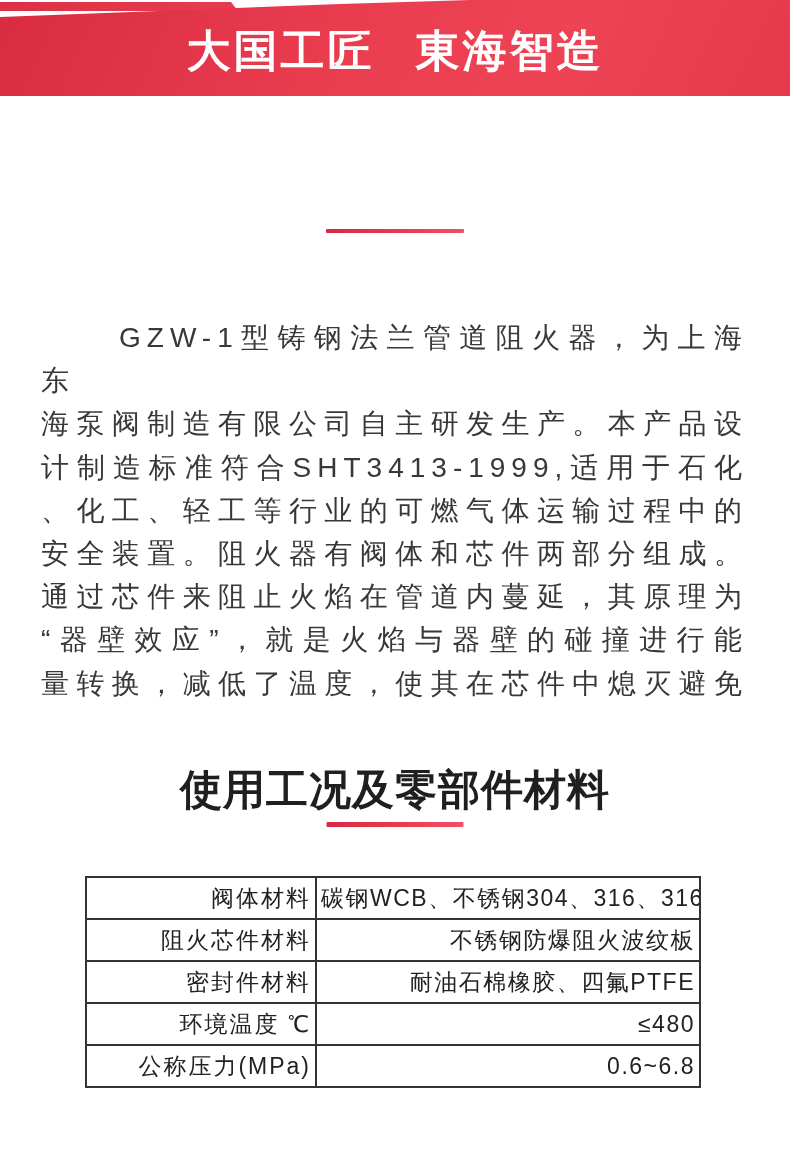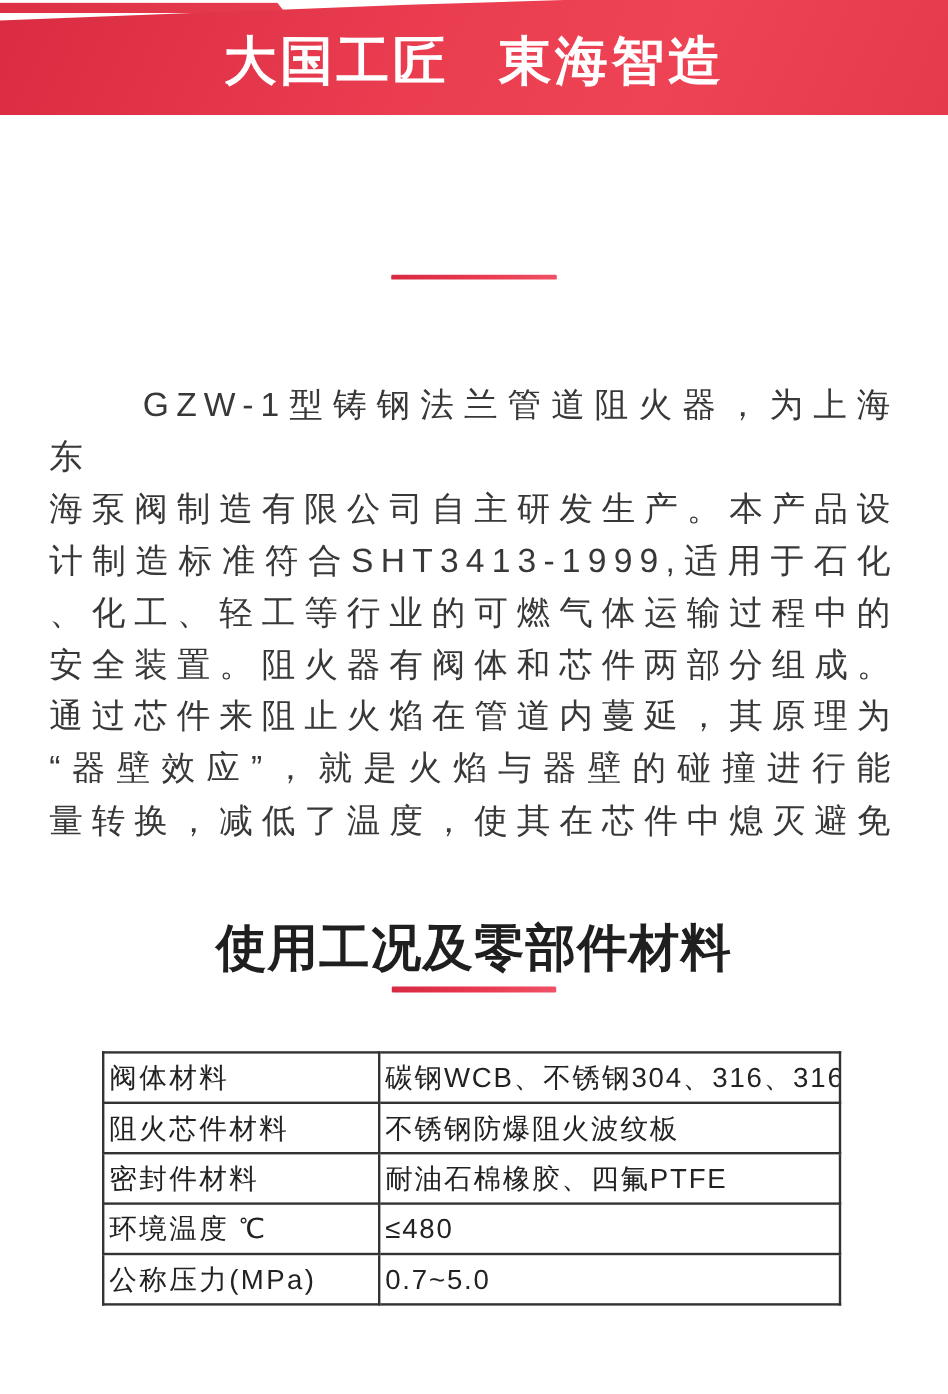--- a/index.html
+++ b/index.html
@@ -67,21 +67,21 @@
 
   
   .spec-table {
     position: absolute; top: 876px; left: 85px; width: 616px;
     border-collapse: collapse;
     table-layout: fixed;
   }
   .spec-table td {
     border: 2px solid #333333;
     height: 40px;
-    text-align: left;
+    text-align: right;
     vertical-align: middle;
     color: #222222;
     font-size: 23px;
     letter-spacing: 1.5px;
     padding: 0 4px;
     overflow: hidden;
     white-space: nowrap;
     margin-left: 30px;
   }
   .spec-table td.label-cell { width: 220px; letter-spacing: 2px; }
@@ -127,18 +127,18 @@
       <tr>
         <td class="label-cell">密封件材料</td>
         <td class="value-cell">耐油石棉橡胶、四氟PTFE</td>
       </tr>
       <tr>
         <td class="label-cell">环境温度 ℃</td>
         <td class="value-cell">≤480</td>
       </tr>
       <tr>
         <td class="label-cell">公称压力(MPa)</td>
-        <td class="value-cell">0.7~5.0</td>
+        <td class="value-cell">0.6~6.8</td>
       </tr>
     </tbody>
   </table>
 
 </div>
 
 </body></html>

